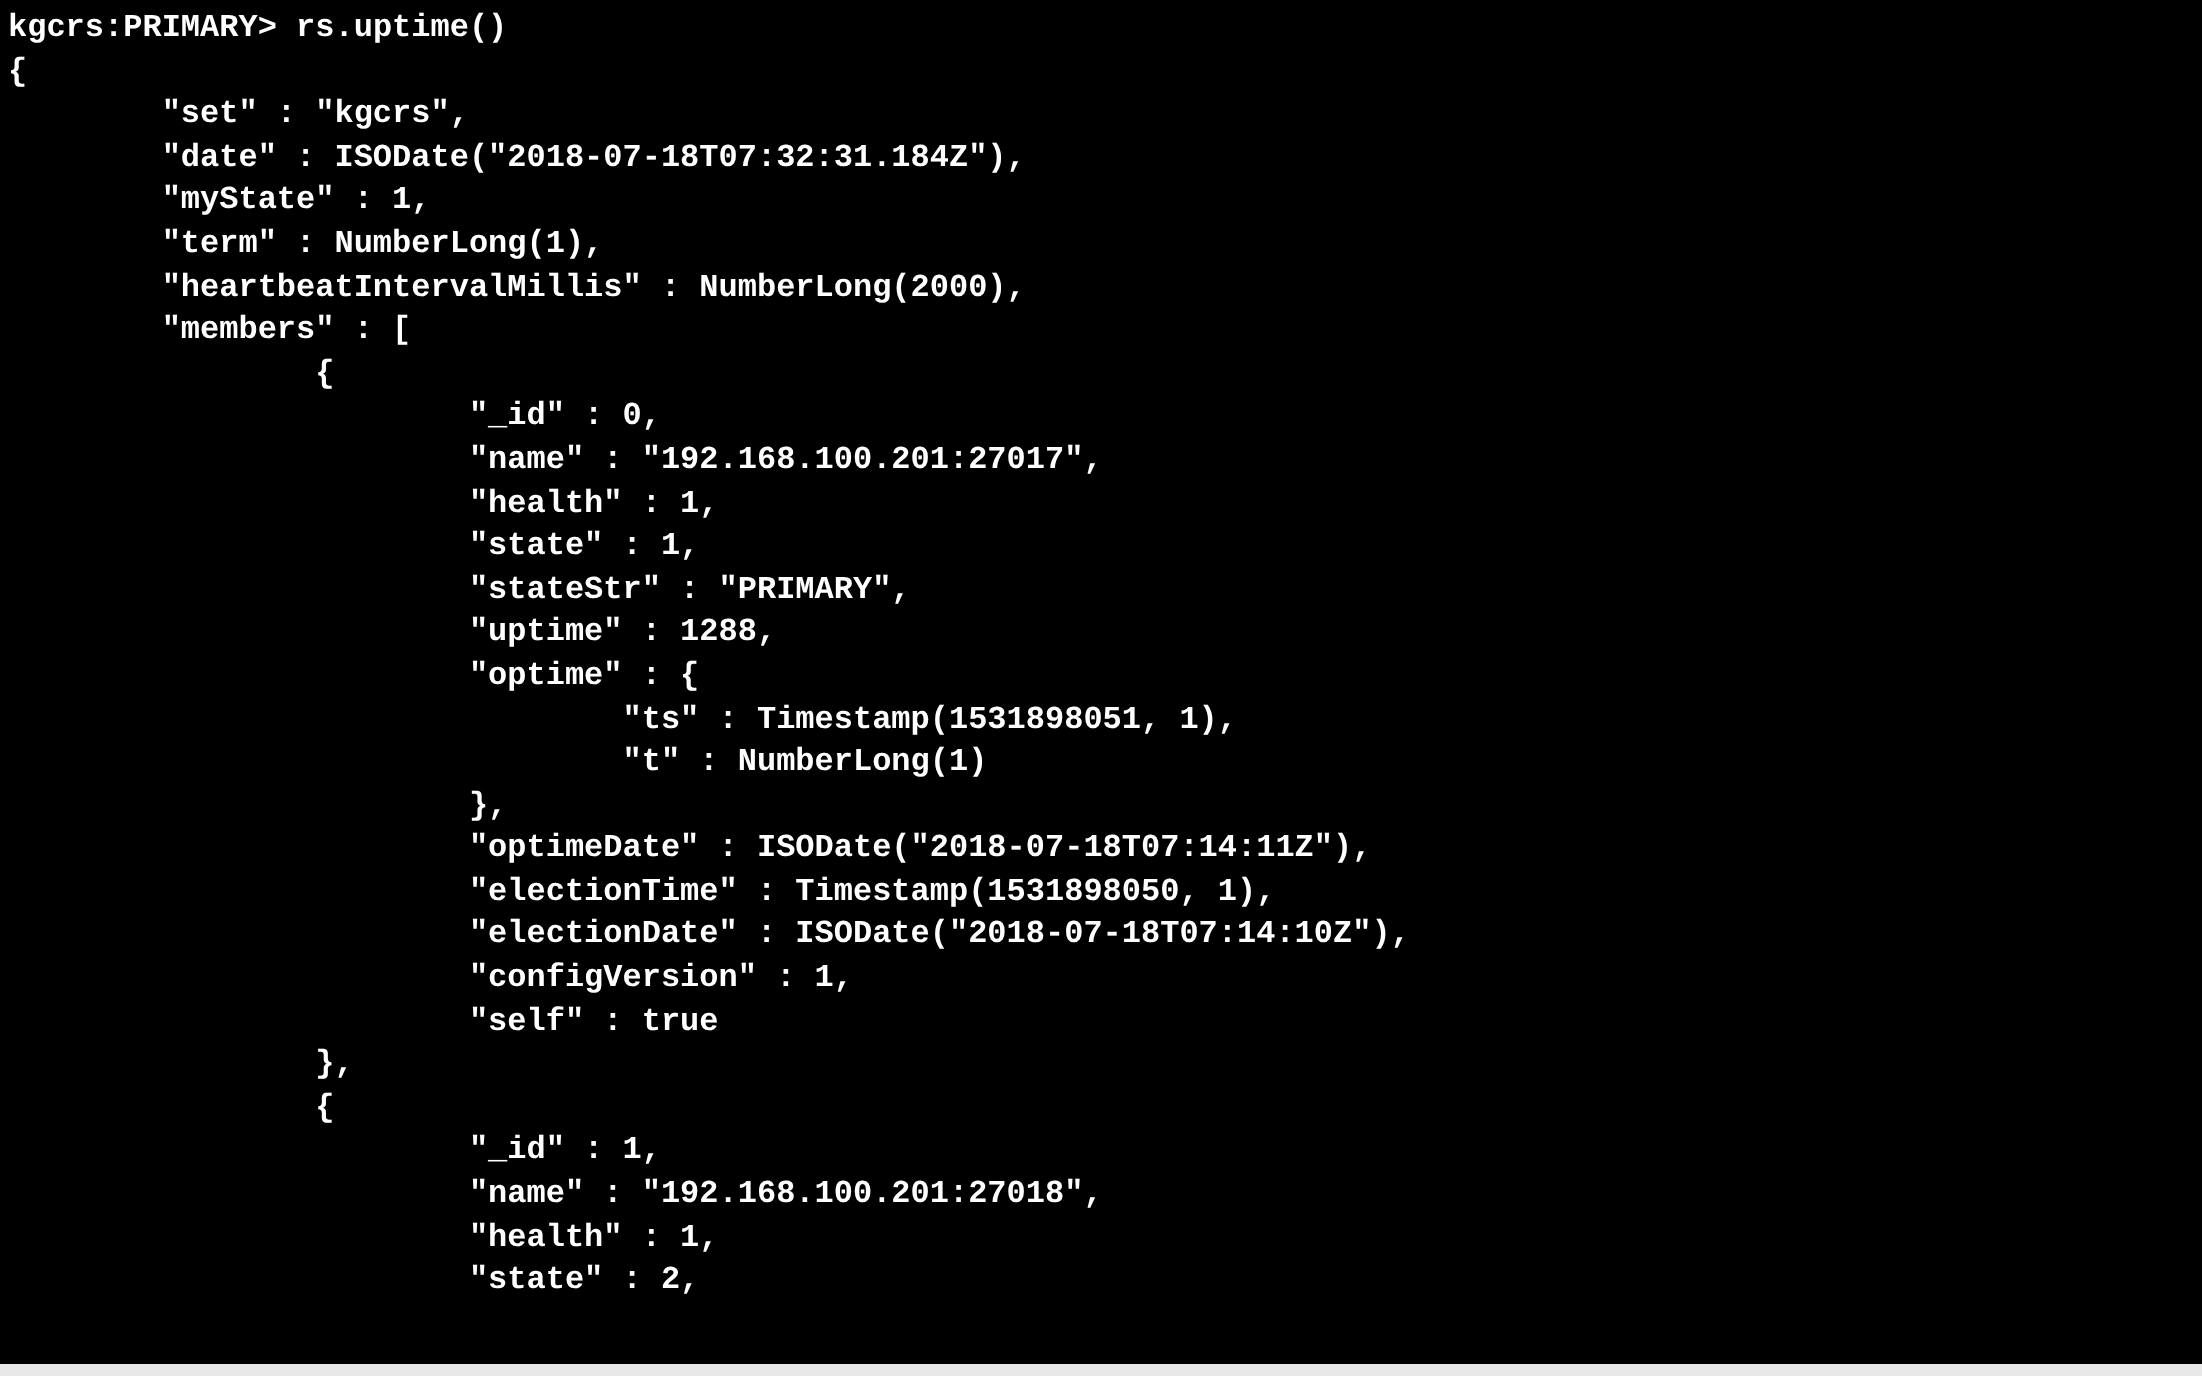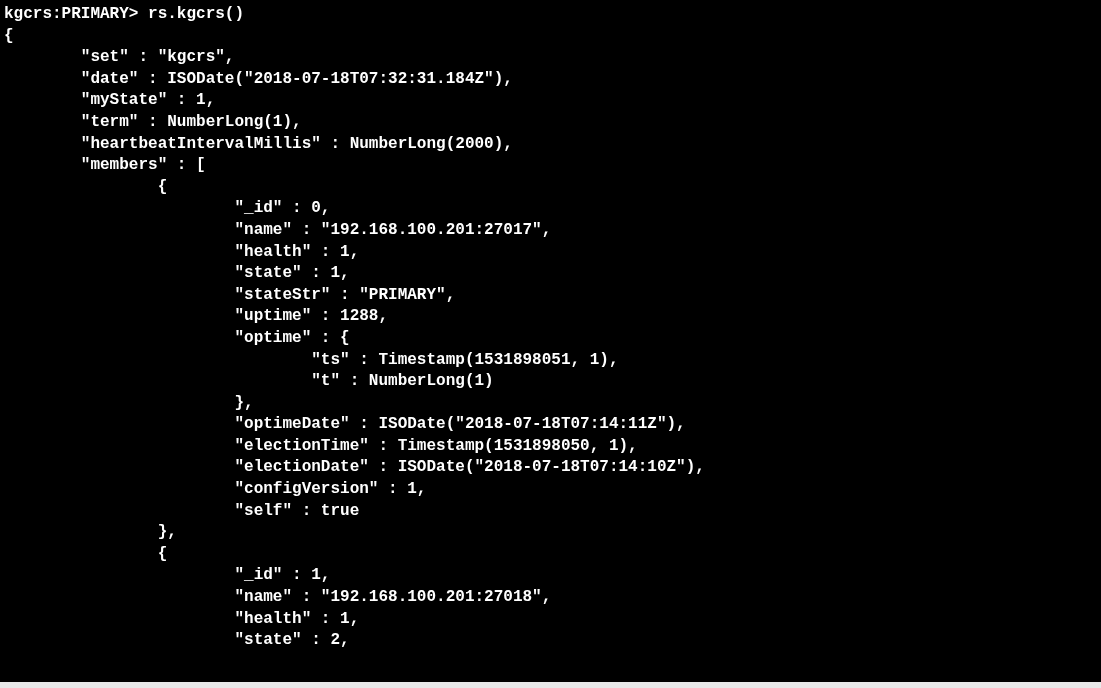--- a/index.html
+++ b/index.html
@@ -34,21 +34,21 @@
       left: 0;
       width: 1101px;
       height: 6px;
       background-color: #e8e8e8;
     }
   </style>
 </head>
 <body>
 
 <div class="terminal">
-  <div class="prompt-line"><span>kgcrs:PRIMARY&gt; </span><span>rs.kgcrs()</span></div>
+  <div class="prompt-line"><span>kgcrs:PRIMARY&gt; </span><span>rs.uptime()</span></div>
   <div class="output-line">{</div>
   <div class="output-line">        "set" : "kgcrs",</div>
   <div class="output-line">        "date" : ISODate("2018-07-18T07:32:31.184Z"),</div>
   <div class="output-line">        "myState" : 1,</div>
   <div class="output-line">        "term" : NumberLong(1),</div>
   <div class="output-line">        "heartbeatIntervalMillis" : NumberLong(2000),</div>
   <div class="output-line">        "members" : [</div>
   <div class="output-line">                {</div>
   <div class="output-line">                        "_id" : 0,</div>
   <div class="output-line">                        "name" : "192.168.100.201:27017",</div>

